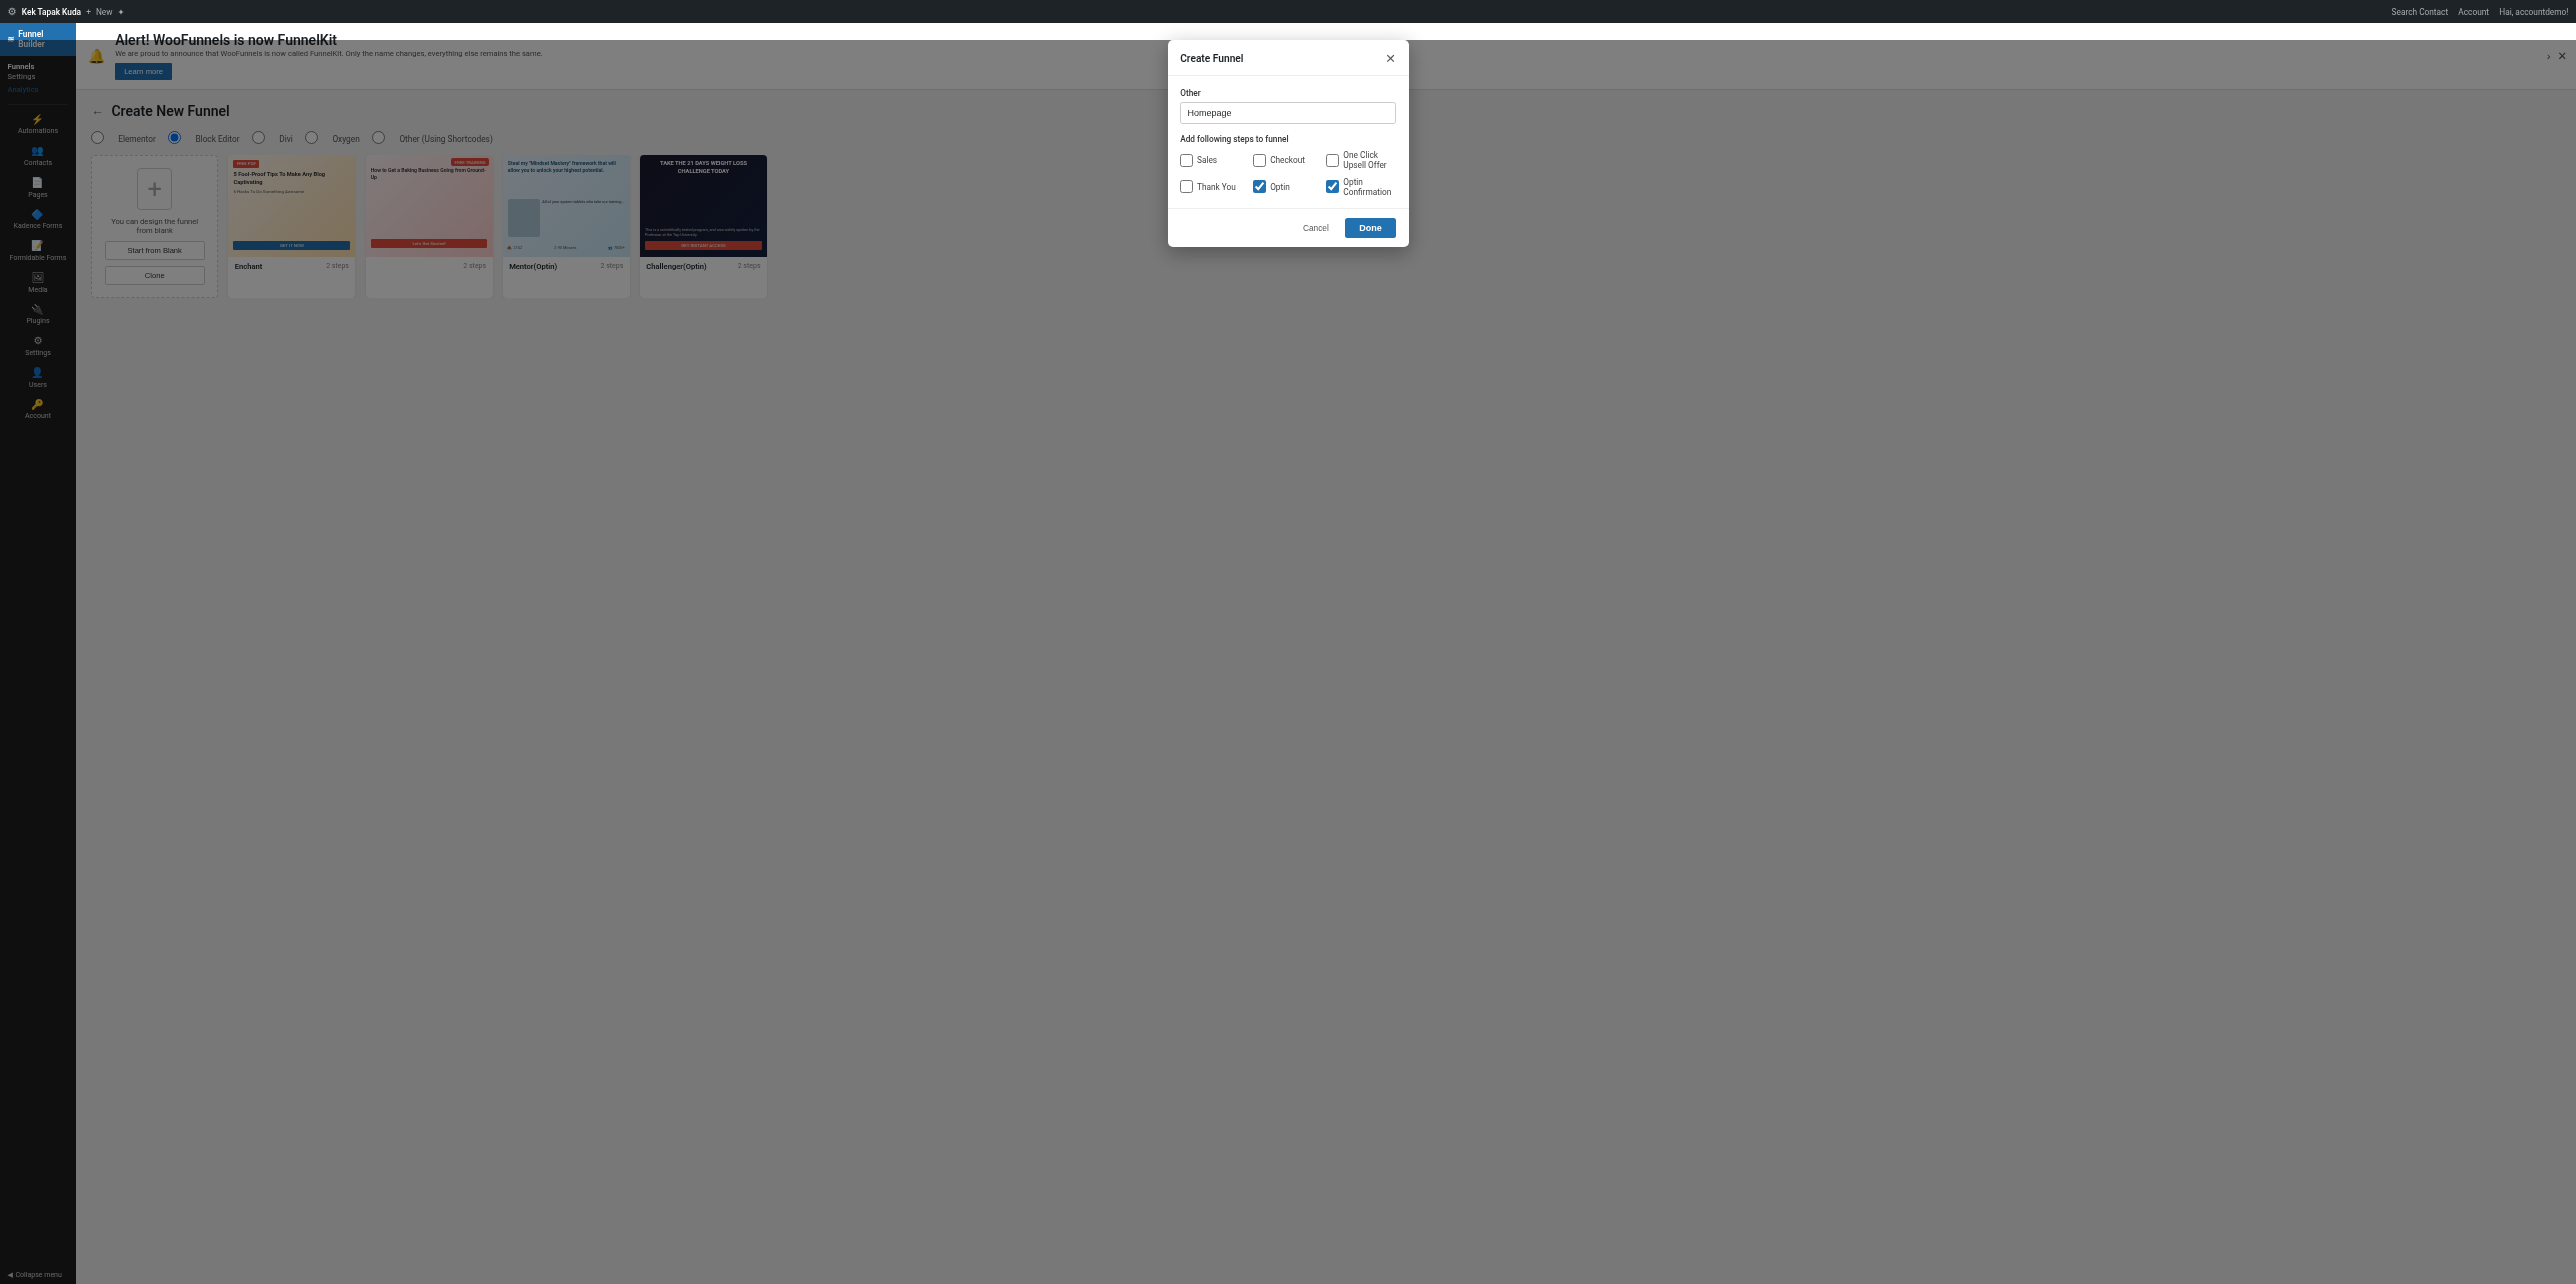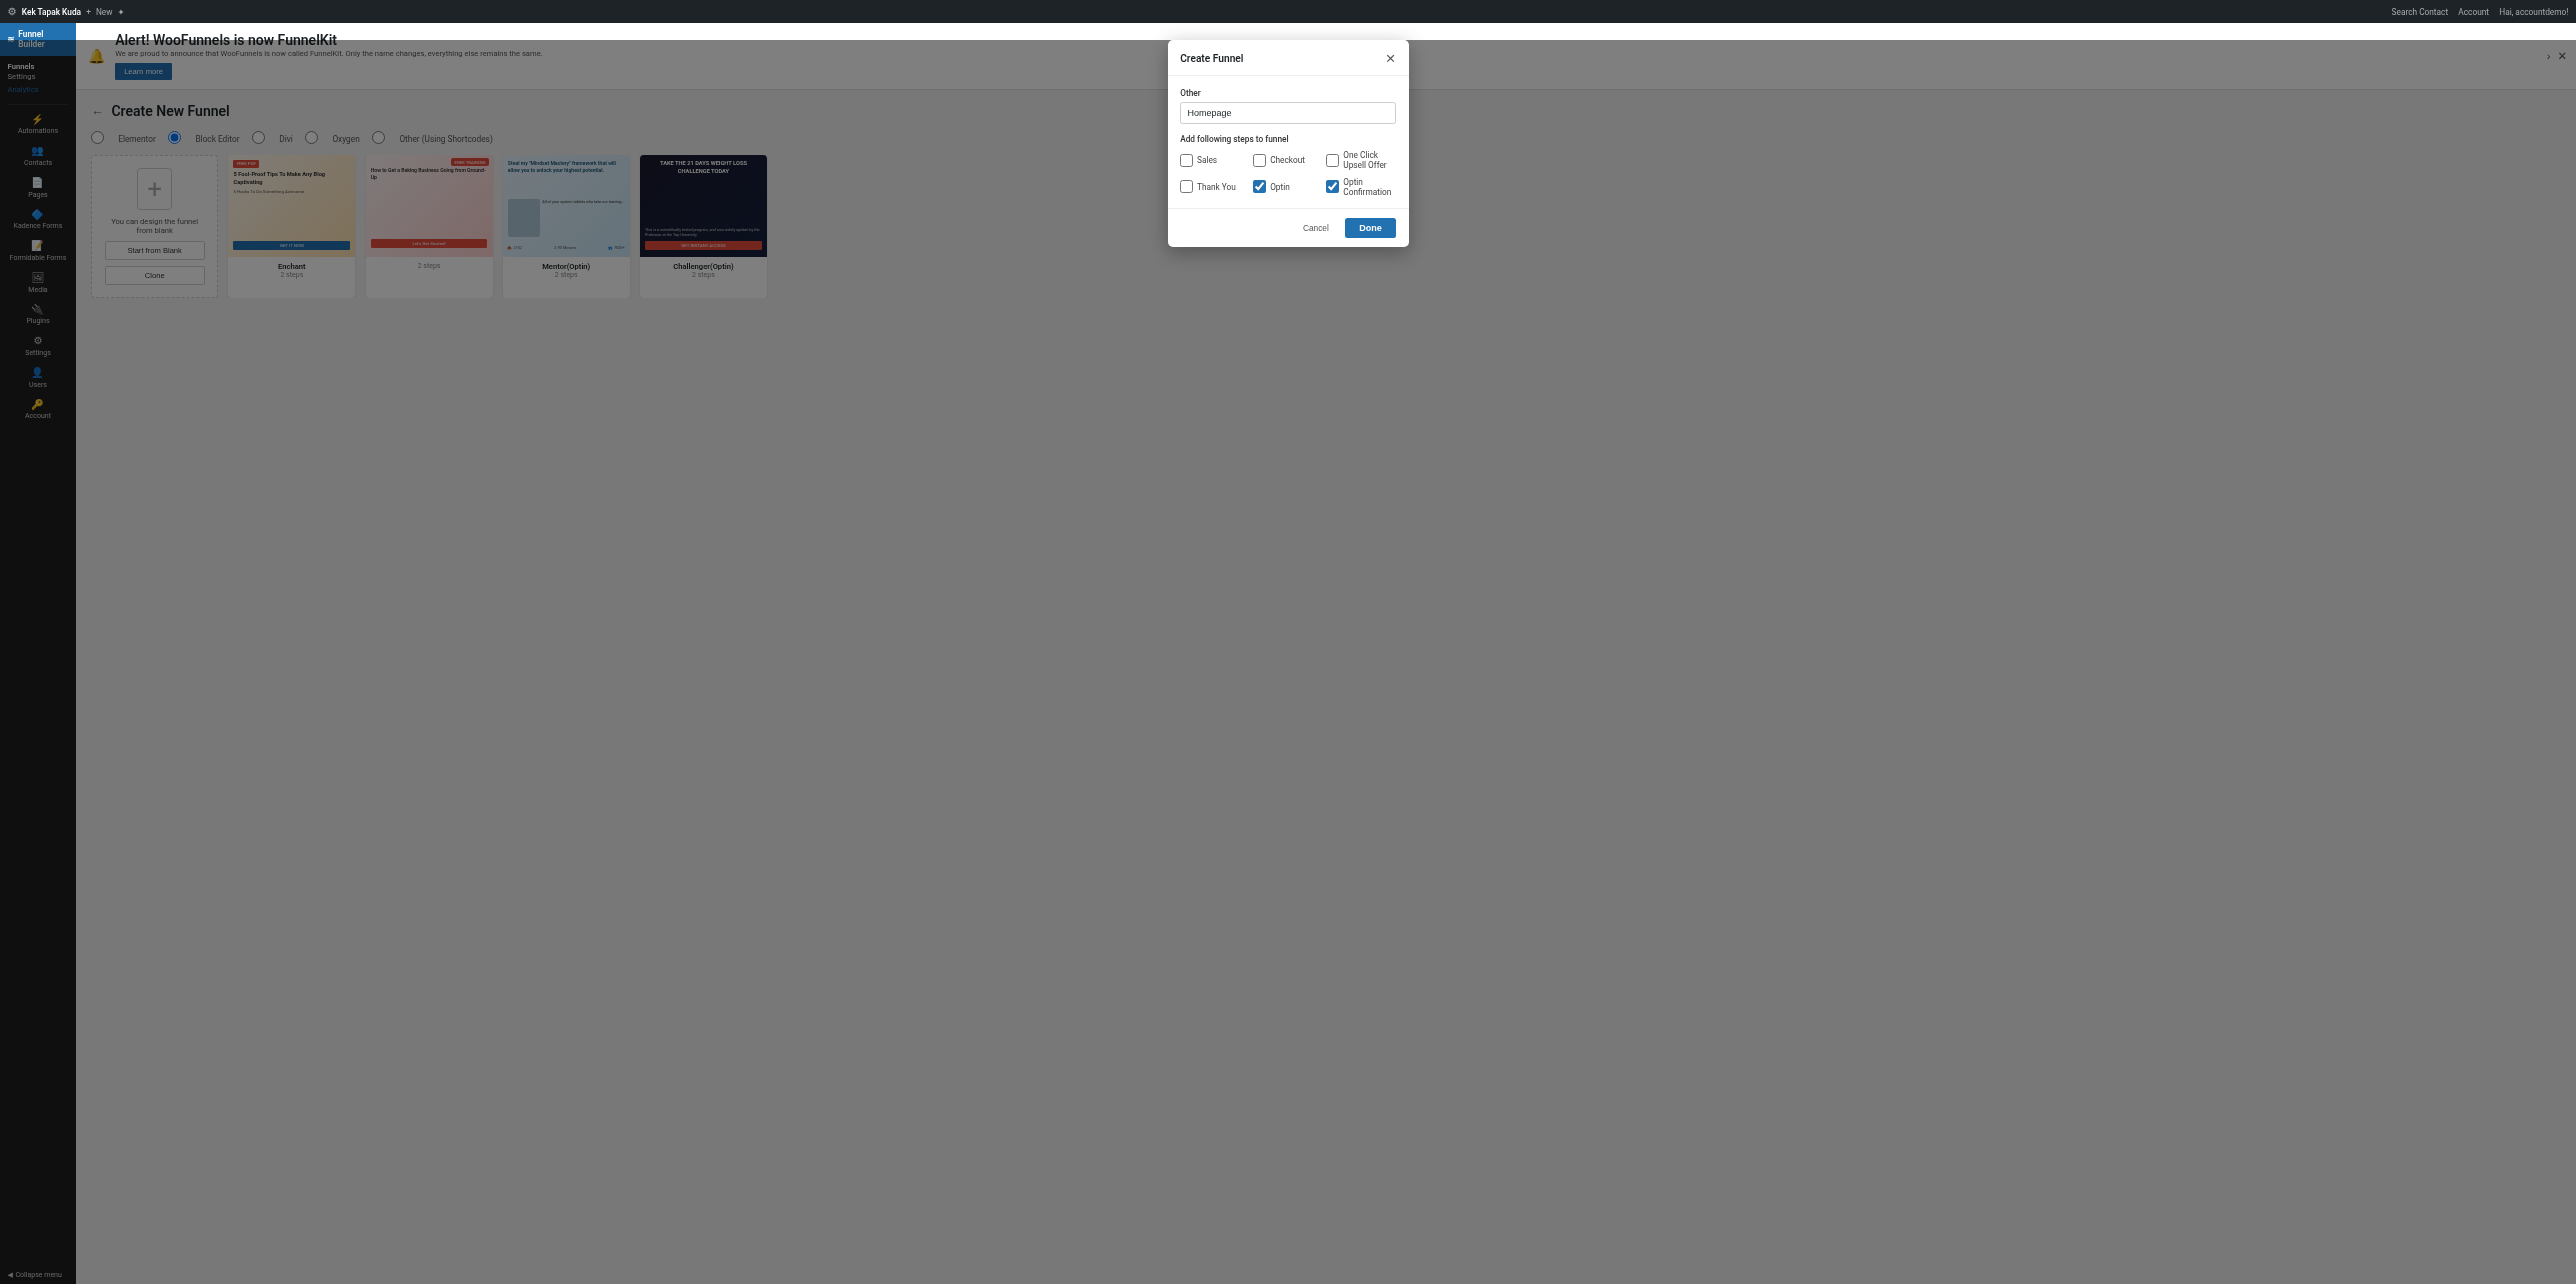--- a/index.html
+++ b/index.html
@@ -108,21 +108,21 @@
     .blank-text { font-size: 7.6px; color: #555; text-align: center; }
     .blank-btn {
       background: #fff; border: 0.6px solid #ccc; padding: 3.8px 9px;
       border-radius: 1.9px; font-size: 7.6px; cursor: pointer; color: #333; width: 100%;
     }
     .template-img-placeholder {
       width: 100%; height: 102px; background: linear-gradient(135deg, #f5ede0 0%, #e8d5b0 100%);
       display: flex; align-items: center; justify-content: center; font-size: 6.4px; color: #888;
       position: relative; overflow: hidden;
     }
-    .template-footer { padding: 5.1px 6.4px; display: flex; justify-content: space-between; align-items: center; flex-direction: column; }
+    .template-footer { padding: 5.1px 6.4px; display: flex; justify-content: space-between; align-items: center; }
     .template-name { font-size: 7.6px; font-weight: 600; color: #1d2327; }
     .template-steps { font-size: 7px; color: #888; }
 
     
     .overlay {
       position: fixed; top: 0; left: 0; right: 0; bottom: 0;
       background: rgba(0,0,0,0.5); z-index: 500; display: flex;
       align-items: flex-start; justify-content: center; margin-top: 40px;
     }
 

